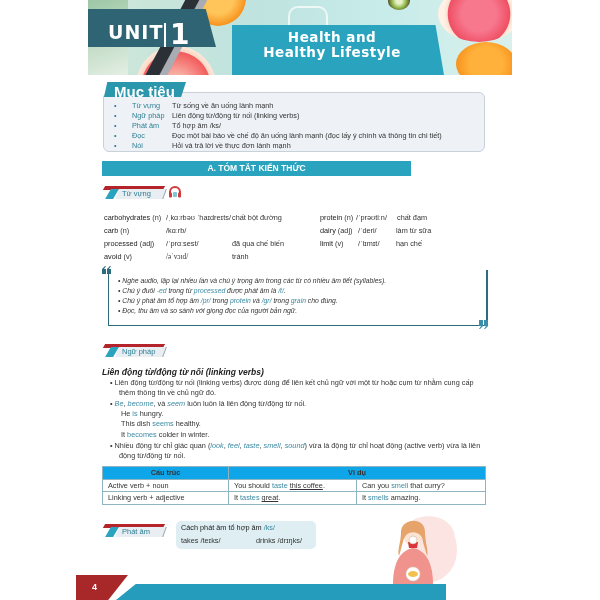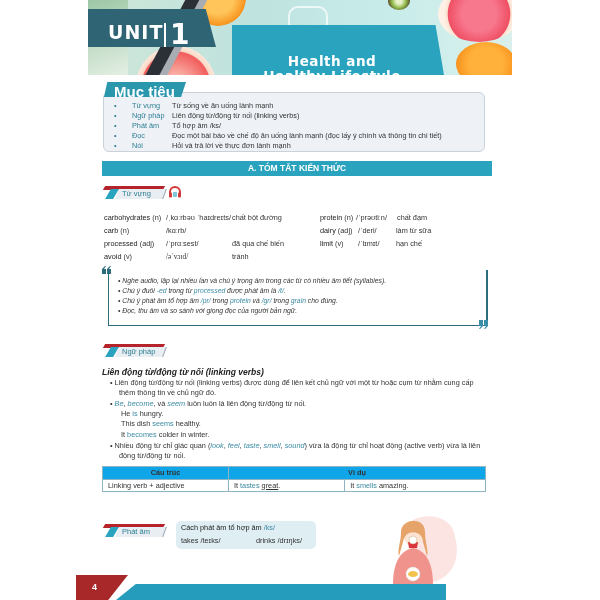--- a/index.html
+++ b/index.html
@@ -22,37 +22,37 @@
 
   .unit-box { position: absolute; left: 0; top: 9px; width: 128px; height: 38px; background: #2e6474;
     clip-path: polygon(0 0, 92% 0, 100% 100%, 0 100%); }
   .unit-word { position: absolute; left: 20px; top: 12px; font-family: "DejaVu Sans", sans-serif; font-weight: bold; font-size: 19px; color: #ffffff; letter-spacing: 1px; }
   .lesson-word { position: absolute; left: 23px; top: 45px; font-family: "DejaVu Sans", sans-serif; font-style: italic; font-weight: bold; font-size: 6.5px; color: #b52a2a; -webkit-text-stroke: 0.3px #ffffff; letter-spacing: 0.5px; }
   .unit-divider { position: absolute; left: 76px; top: 14px; width: 1.5px; height: 24px; background: #ffffff; }
   .unit-num { position: absolute; left: 82px; top: 9px; font-family: "DejaVu Sans", sans-serif; font-weight: bold; font-size: 28px; color: #ffffff; }
 
   .title-box { position: absolute; left: 144px; top: 25px; width: 212px; height: 50px; background: #2aa3bf;
     clip-path: polygon(0 0, 96% 0, 100% 100%, 0 100%); }
-  .title-l1, .title-l2 { position: absolute; left: 0; width: 200px; text-align: center; font-family: "DejaVu Sans", sans-serif; font-weight: bold; font-size: 13.5px; color: #ffffff; letter-spacing: 0.5px; margin-top: 24px; }
+  .title-l1, .title-l2 { position: absolute; left: 0; width: 200px; text-align: center; font-family: "DejaVu Sans", sans-serif; font-weight: bold; font-size: 13.5px; color: #ffffff; letter-spacing: 0.5px; }
   .title-l1 { top: 4px; }
   .title-l2 { top: 19px; }
   .title-sub { position: absolute; left: 0; width: 204px; top: 36px; text-align: center; font-size: 10.5px; color: #ffffff; }
 
   
   .obj-tag { position: absolute; left: 104px; top: 82px; width: 82px; height: 15px; background: #2a97ad;
     clip-path: polygon(4% 0, 100% 0, 94% 100%, 0 100%); }
   .obj-tag span { position: absolute; left: 10px; top: 1px; font-size: 15px; font-weight: bold; color: #ffffff; }
   .obj-box { position: absolute; left: 103px; top: 92px; width: 382px; height: 60px; background: #eef2f7; border: 1px solid #c9d1da; border-radius: 6px; }
   .obj-row { position: absolute; left: 10px; height: 10px; font-size: 7.3px; line-height: 10px; display: flex; }
   .obj-row .bullet { width: 18px; color: #2d7e93; }
   .obj-row .k { width: 40px; color: #2d7e93; }
   .obj-row .v { color: #333; }
 
   
-  .sec-bar { position: absolute; left: 102px; top: 161px; width: 390px; height: 15px; background: #2aa3bf; }
+  .sec-bar { position: absolute; left: 102px; top: 161px; width: 309px; height: 15px; background: #2aa3bf; }
   .sec-bar span { position: absolute; left: 0; width: 100%; top: 2px; text-align: center; font-size: 8.5px; font-weight: bold; color: #ffffff; }
 
   
   .subtag { position: absolute; height: 13px; }
   .subtag .red { position: absolute; left: 0; top: 0; width: 60px; height: 4px; background: #b5242b; transform: skewX(-30deg); }
   .subtag .blue { position: absolute; left: 4px; top: 3px; width: 8px; height: 10px; background: #2aa3bf; transform: skewX(-30deg); }
   .subtag .box { position: absolute; left: 13px; top: 3px; width: 48px; height: 10px; background: #e9eef3; border-right: 1px solid #9aa6b2; transform: skewX(-20deg); }
   .subtag .lbl { position: absolute; left: 18px; top: 3px; font-size: 7.5px; color: #2d7e93; line-height: 10px; }
 
   .headphone { position: absolute; left: 168px; top: 185px; width: 14px; height: 13px; }
@@ -238,20 +238,25 @@
 <div class="g-line" style="left:110px; top:441px;">• <span>Nhiều động từ chỉ giác quan (</span><i class="hl">look</i><span>, </span><i class="hl">feel</i><span>, </span><i class="hl">taste</i><span>, </span><i class="hl">smell</i><span>, </span><i class="hl">sound</i><span>) vừa là động từ chỉ hoạt động (active verb) vừa là liên</span></div>
 <div class="g-line" style="left:119px; top:451px;">động từ/động từ nối.</div>
 
 <table class="gtable">
   <tbody>
       <tr>
     <th style="width:126px">Cấu trúc</th>
     <th colspan="2">Ví dụ</th>
   </tr>
   <tr>
+    <td class="first">Active verb + noun</td>
+    <td style="width:128px"><span>You should </span><span class="hl">taste</span><span> </span><span class="u">this coffee</span><span>.</span></td>
+    <td><span>Can you </span><span class="hl">smell</span><span> that curry?</span></td>
+  </tr>
+  <tr>
     <td class="first">Linking verb + adjective</td>
     <td><span>It </span><span class="hl">tastes</span><span> </span><span class="u">great</span><span>.</span></td>
     <td><span>It </span><span class="hl">smells</span><span> amazing.</span></td>
   </tr>
 </tbody>
   </table>
 
 <div class="subtag" style="left:104px; top:524px; width:64px;">
   <div class="red"></div>
   <div class="blue"></div>

